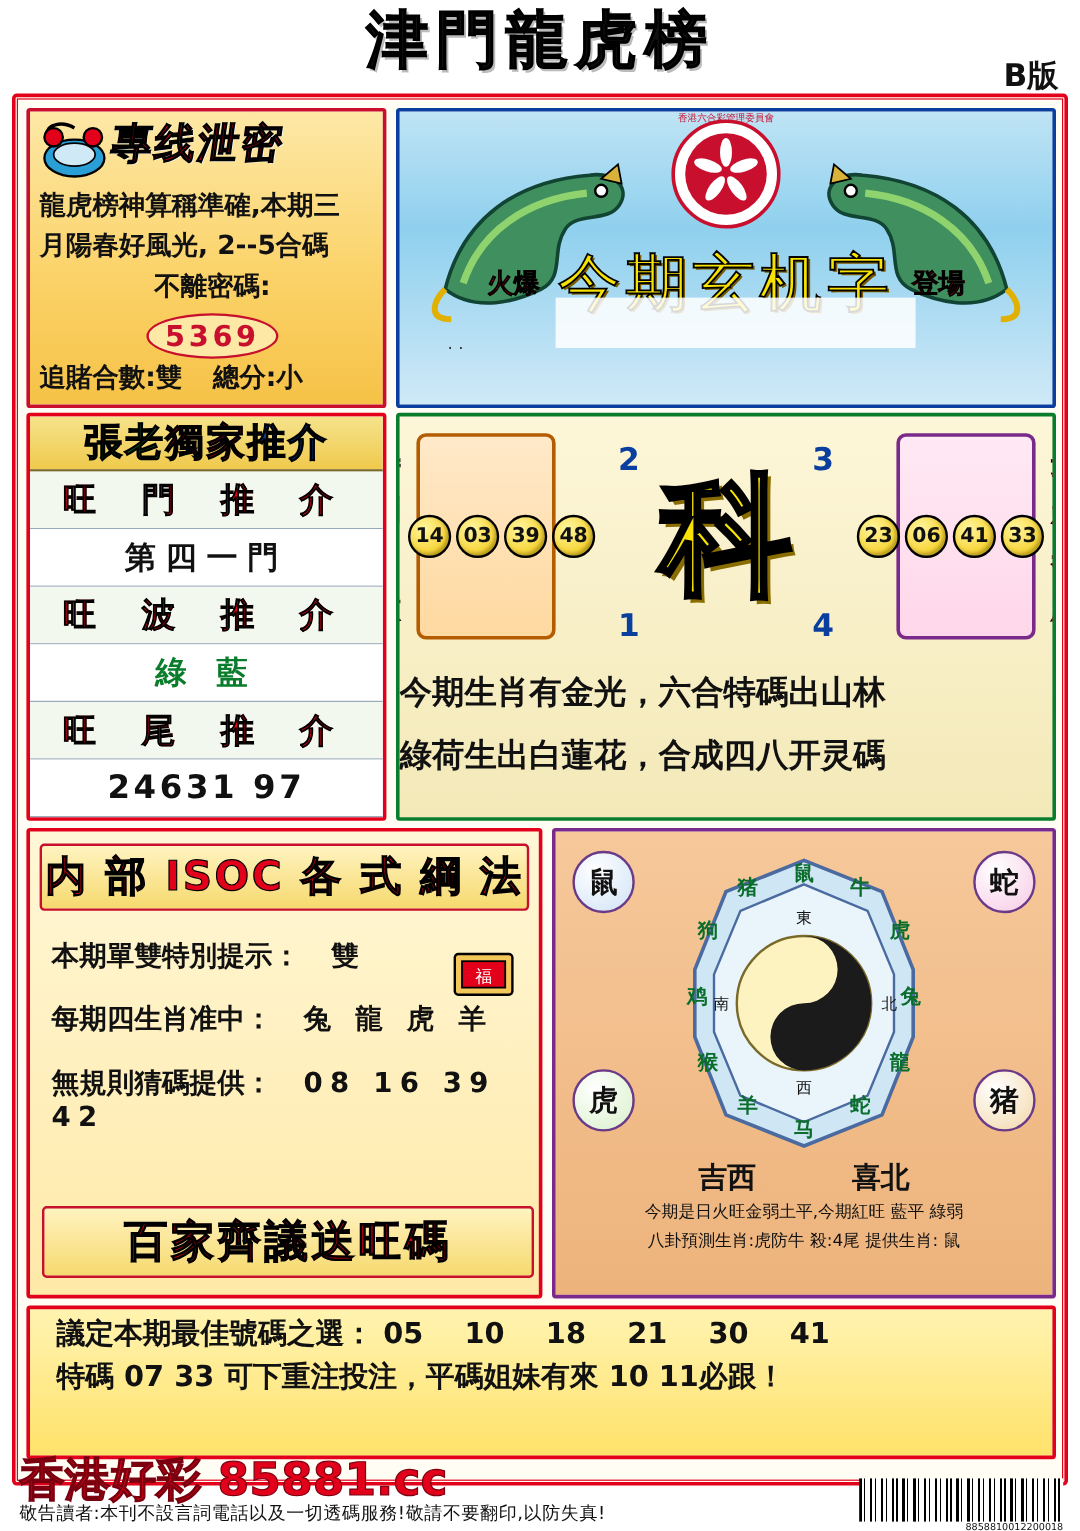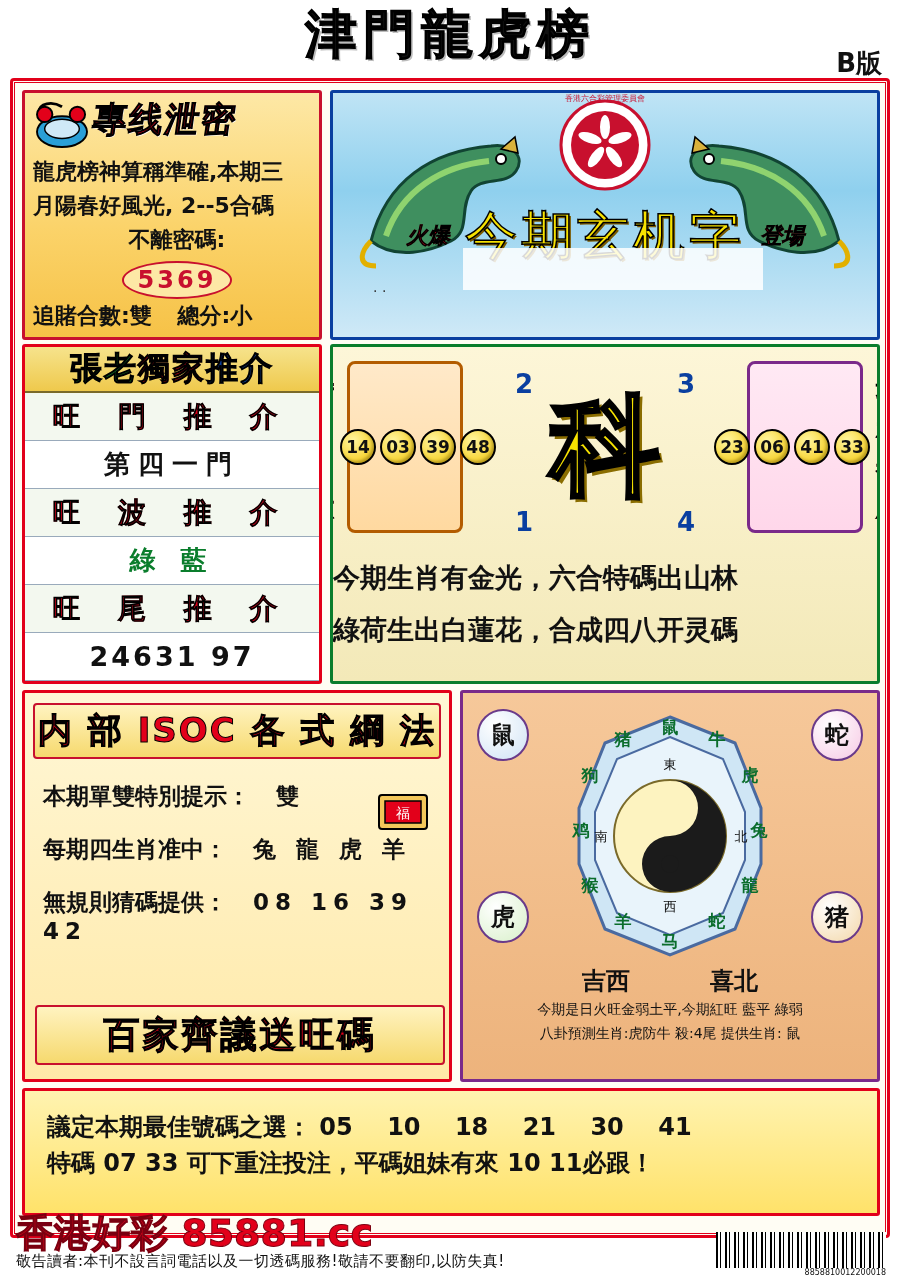--- a/index.html
+++ b/index.html
@@ -128,21 +128,21 @@
     position:absolute; top:28px; width:190px; height:150px;
   }
   .dragon.left { left:18px; }
   .dragon.right { right:18px; }
   .banner-row {
     position:absolute; left:0; top:108px; width:100%;
     text-align:center;
   }
   .huobao, .dengchang {
     display:inline-block; font-size:22px; font-weight:bold; color:#e2001a;
-    -webkit-text-stroke:0.6px #000; vertical-align:middle;font-style:italic;
+    -webkit-text-stroke:0.6px #000; vertical-align:middle;
   }
   .xuanjizi {
     display:inline-block; font-size:52px; font-weight:normal;
     color:#f7e200; -webkit-text-stroke:1.5px #000;
     letter-spacing:4px; margin:0 10px; vertical-align:middle;
     text-shadow:2px 2px 0 #7a5a00;
   }
   .white-strip {
     position:absolute; left:130px; top:155px; width:300px; height:42px;
     background:rgba(255,255,255,0.85);
@@ -493,21 +493,21 @@
 
     <div class="jx-row">
       <span>吉西</span>
       <span>喜北</span>
     </div>
     <div class="z-note z-note1">今期是日火旺金弱土平,今期紅旺  藍平  綠弱</div>
     <div class="z-note z-note2">八卦預測生肖:虎防牛   殺:4尾     提供生肖: 鼠</div>
   </div>
 
   <div class="box" id="bottom-box">
-    <div class="bb-line" style="margin-top:18px;">
+    <div class="bb-line" style="margin-top:2px;">
       <span>議定本期最佳號碼之選：</span>
       <span class="bb-nums">
         <span>05</span>
         <span>10</span>
         <span>18</span>
         <span>21</span>
         <span>30</span>
         <span>41</span>
       </span>
     </div>

